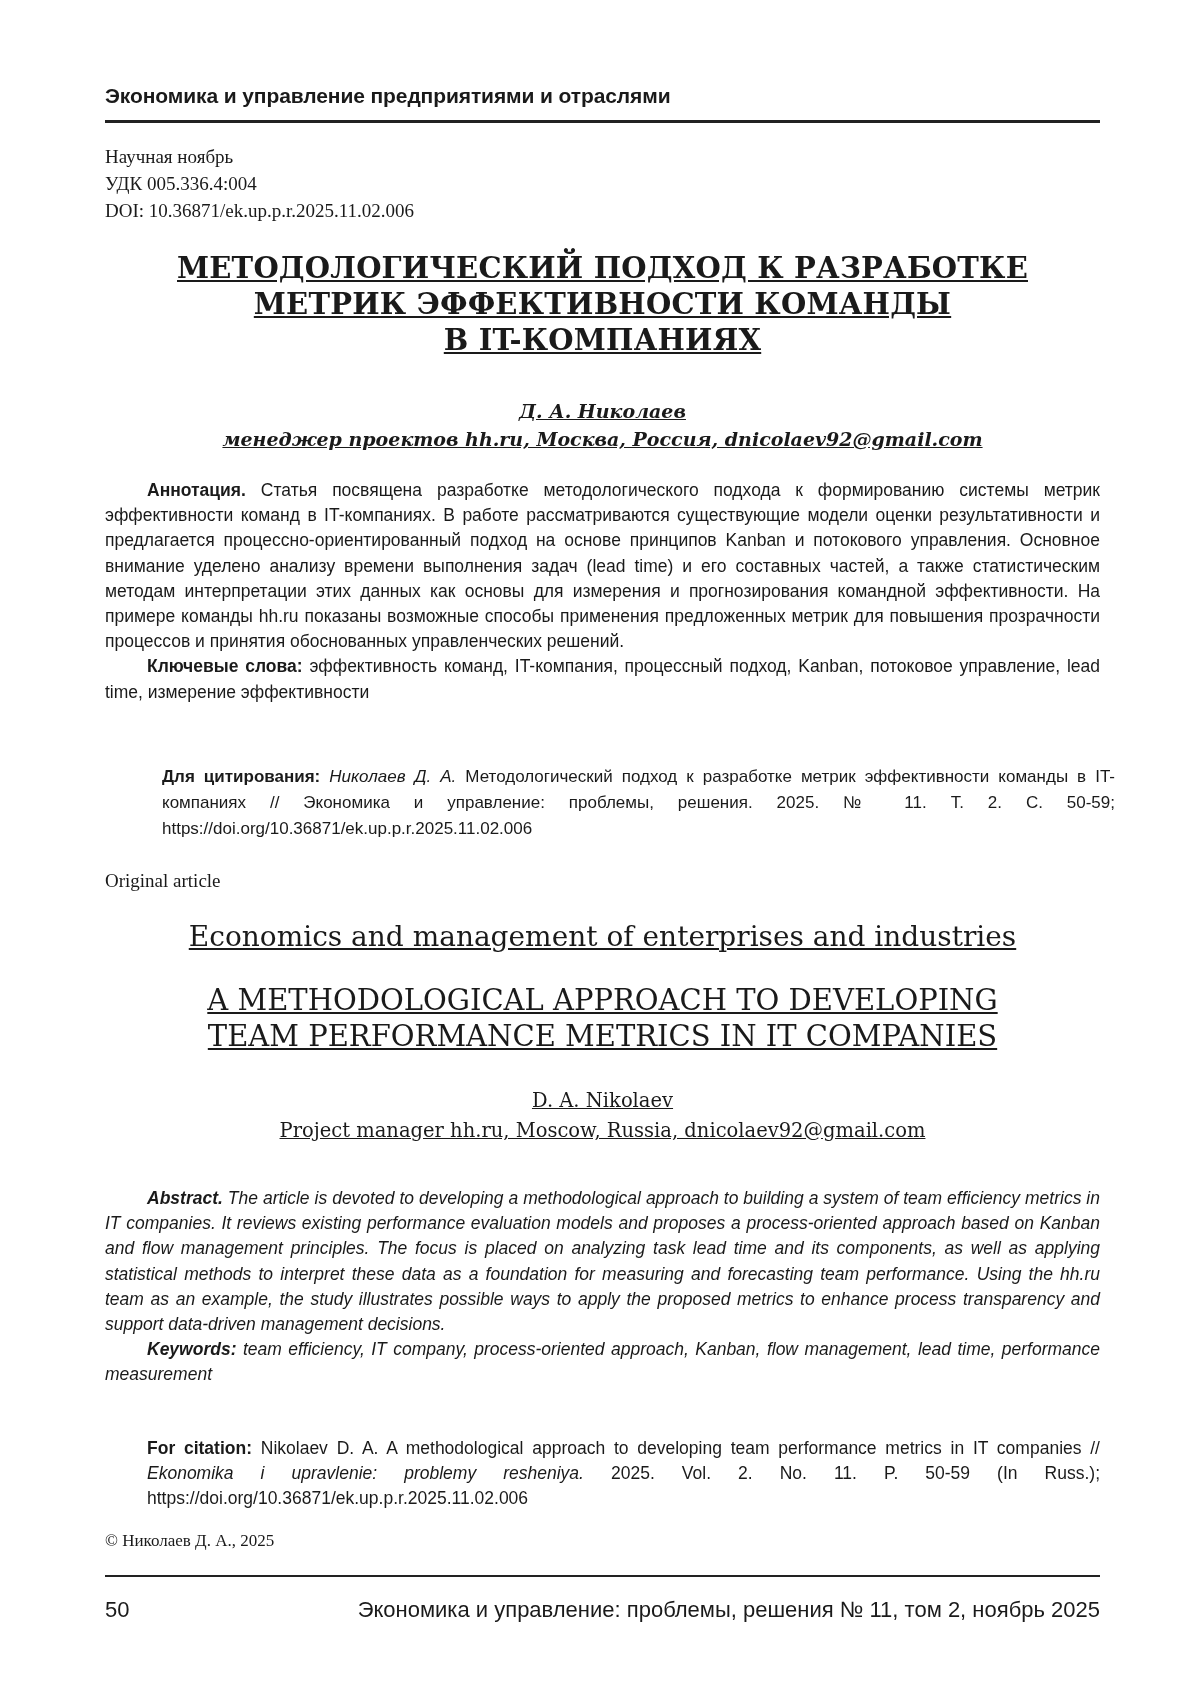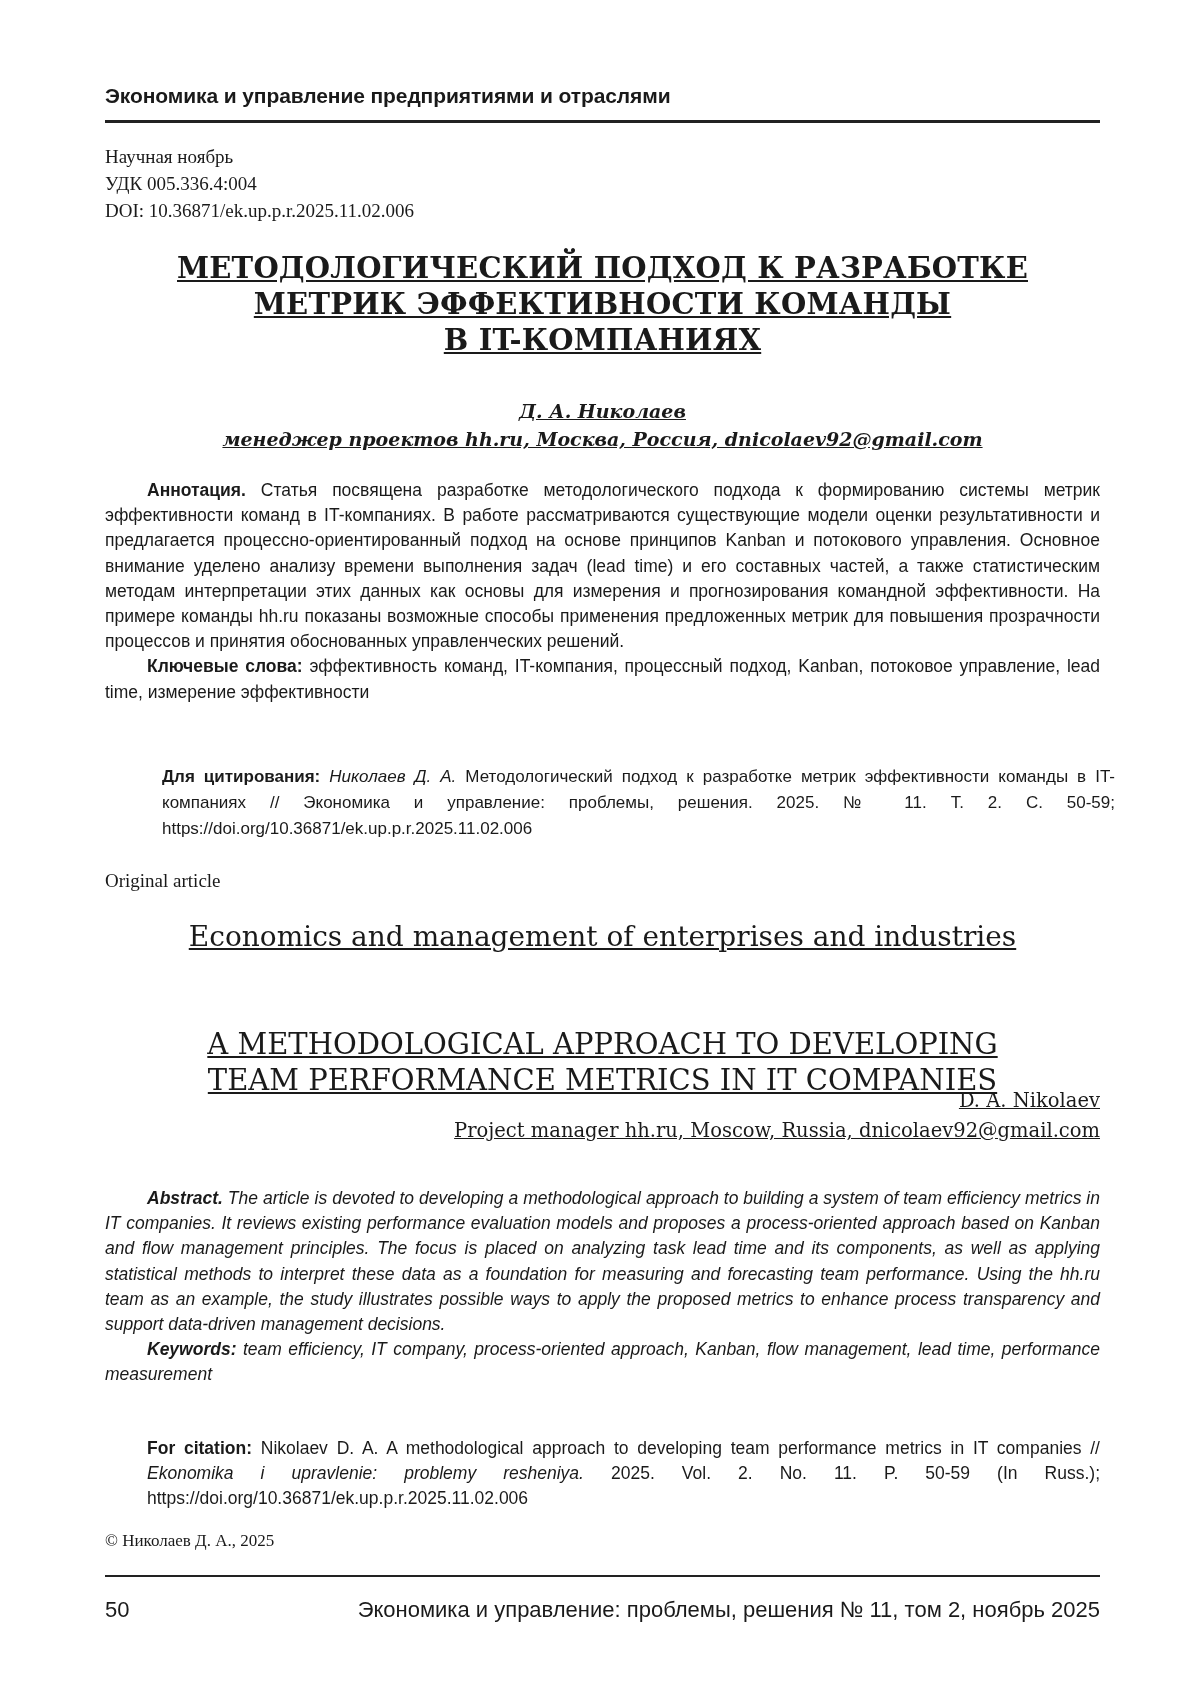--- a/index.html
+++ b/index.html
@@ -19,22 +19,22 @@
 
   .abstract-ru { position: absolute; top: 478px; left: 0; width: 995px; font-size: 17.5px; line-height: 25.2px; text-align: justify; }
   .abstract-ru p { margin: 0; text-indent: 42px; }
   .b { font-weight: bold; }
   .i { font-style: italic; }
 
   .citation-ru { position: absolute; top: 764px; left: 57px; width: 953px; font-size: 17px; line-height: 26px; text-align: justify; }
 
   .orig { position: absolute; top: 870px; left: 0; font-size: 19px; }
   .section-en { position: absolute; top: 920px; left: 0; width: 995px; text-align: center; font-size: 28px; }
-  .title-en { position: absolute; top: 982px; left: 0; width: 995px; text-align: center; font-size: 29px; line-height: 36px; margin-top: 44px; }
-  .author-en { position: absolute; top: 1086px; left: 0; width: 995px; text-align: right; font-size: 19.5px; line-height: 30px; }
+  .title-en { position: absolute; top: 982px; left: 0; width: 995px; text-align: center; font-size: 29px; line-height: 36px; }
+  .author-en { position: absolute; top: 1086px; left: 0; width: 995px; text-align: center; font-size: 19.5px; line-height: 30px; }
 
   .abstract-en { position: absolute; top: 1186px; left: 0; width: 995px; font-size: 17.5px; line-height: 25.2px; text-align: justify; font-style: italic; }
   .abstract-en p { margin: 0; text-indent: 42px; }
 
   .citation-en { position: absolute; top: 1425px; left: 42px; width: 953px; font-size: 17.5px; line-height: 25.2px; text-align: justify; margin-top: 11px; }
 
   .copyright { position: absolute; top: 1531px; left: 0; font-size: 17px; }
   .rule-bottom { position: absolute; top: 1575px; left: 0; width: 995px; height: 2px; background: #222; }
   .page-num { position: absolute; top: 1597px; left: 0; font-size: 22px; }
   .journal-foot { position: absolute; top: 1597px; right: 0; font-size: 22px; }

